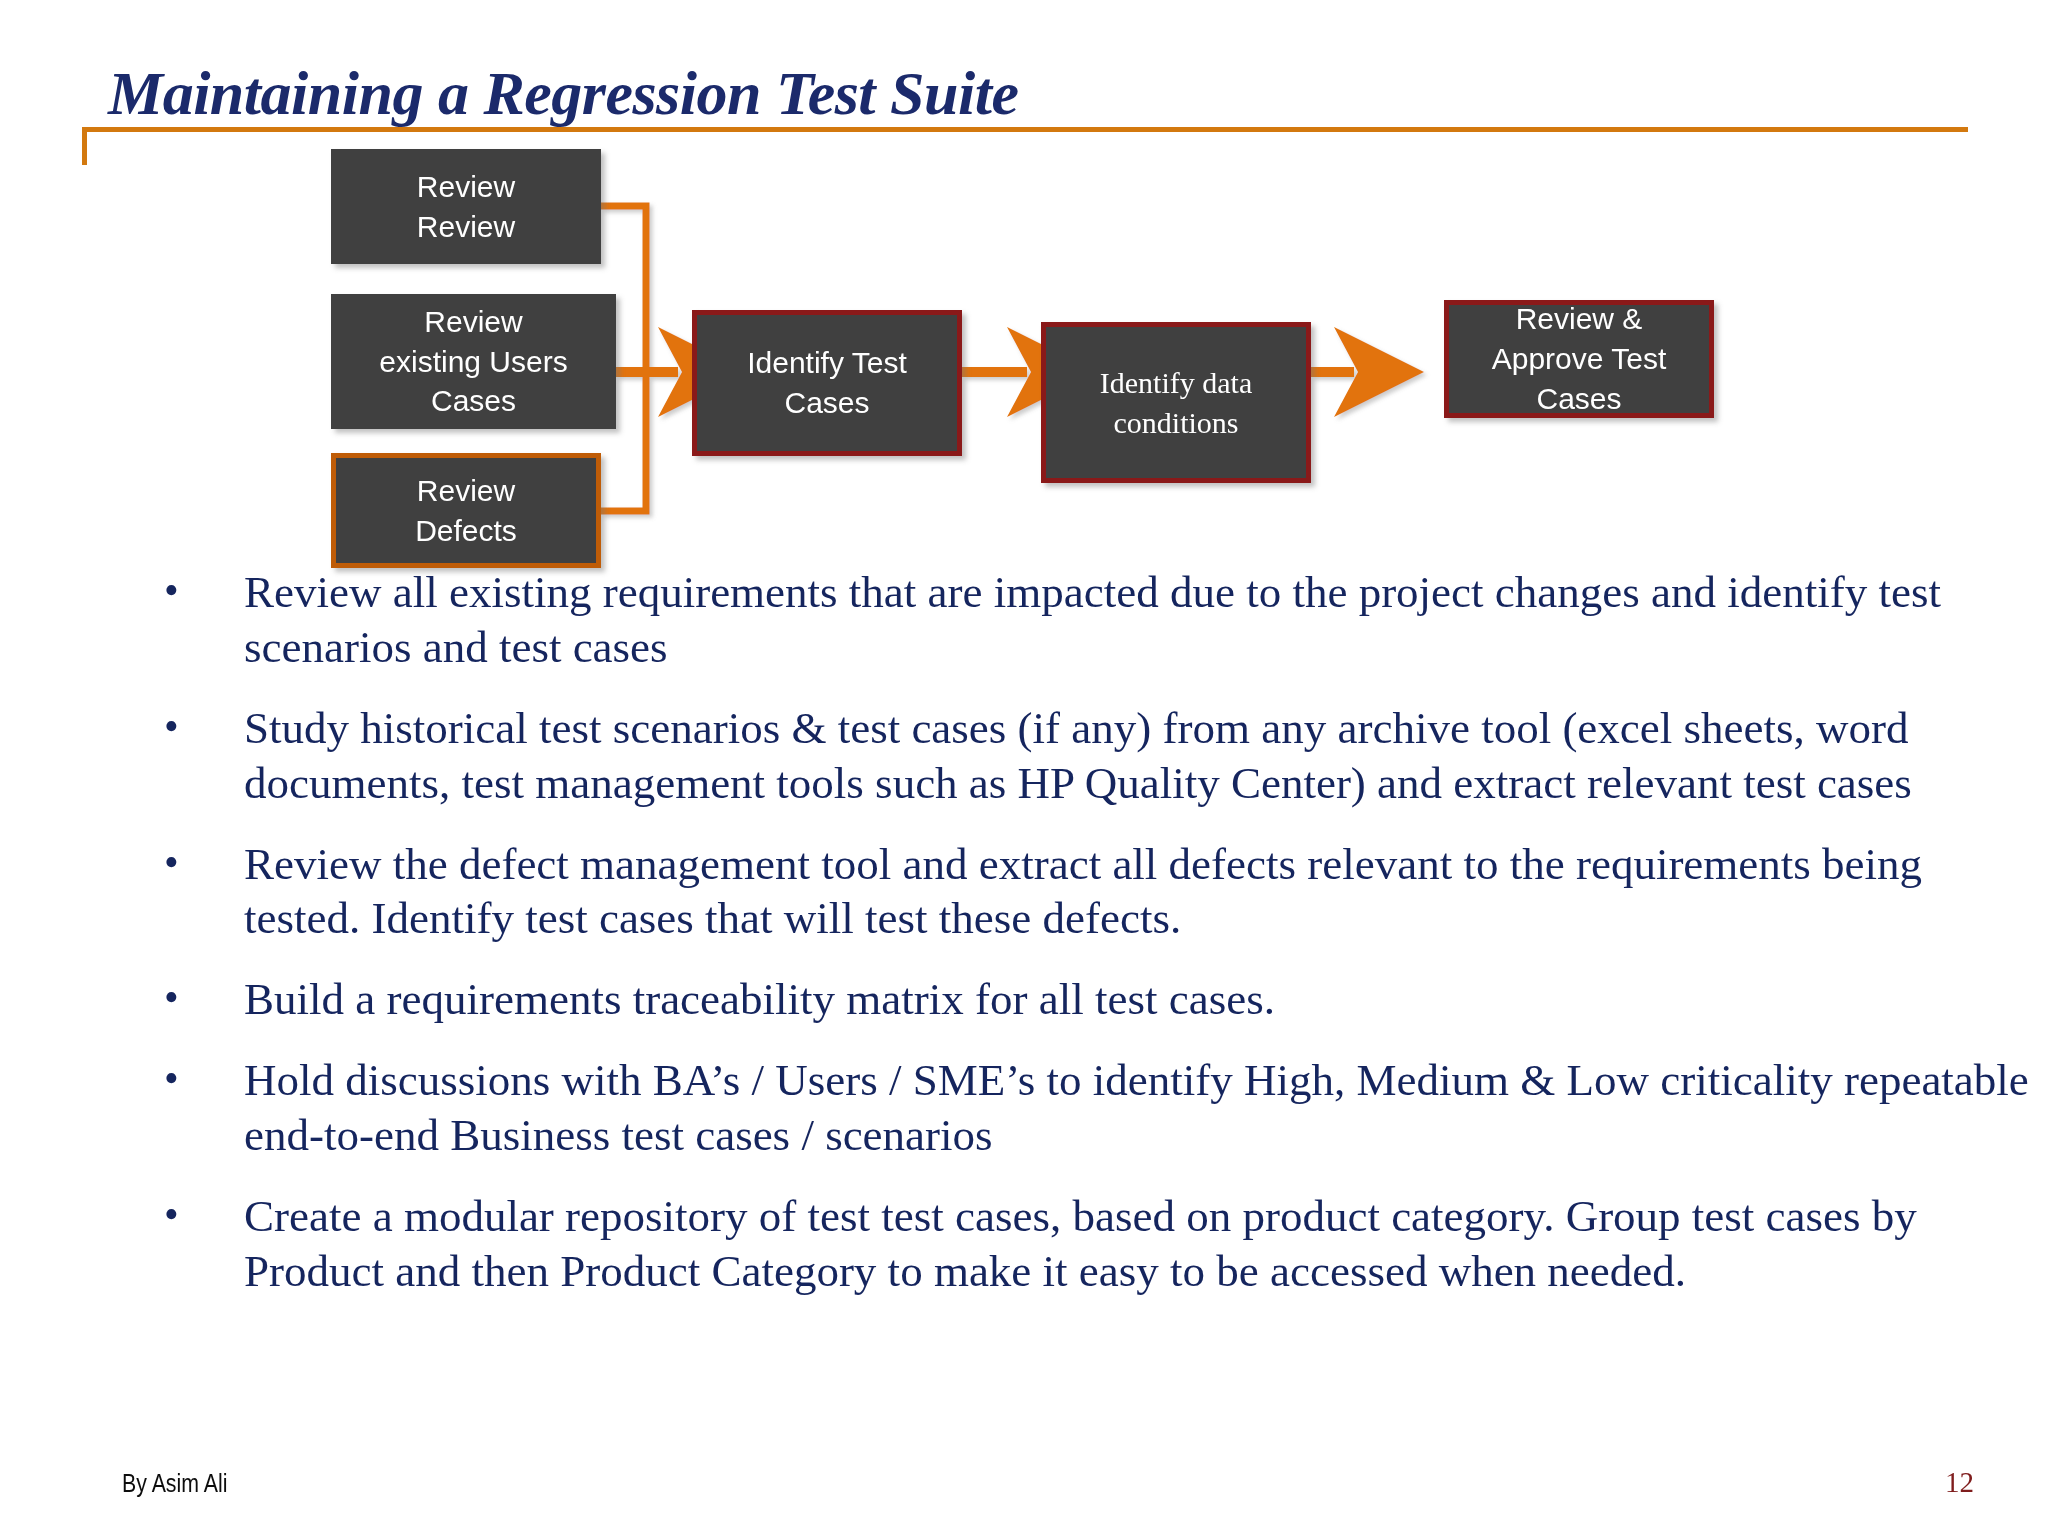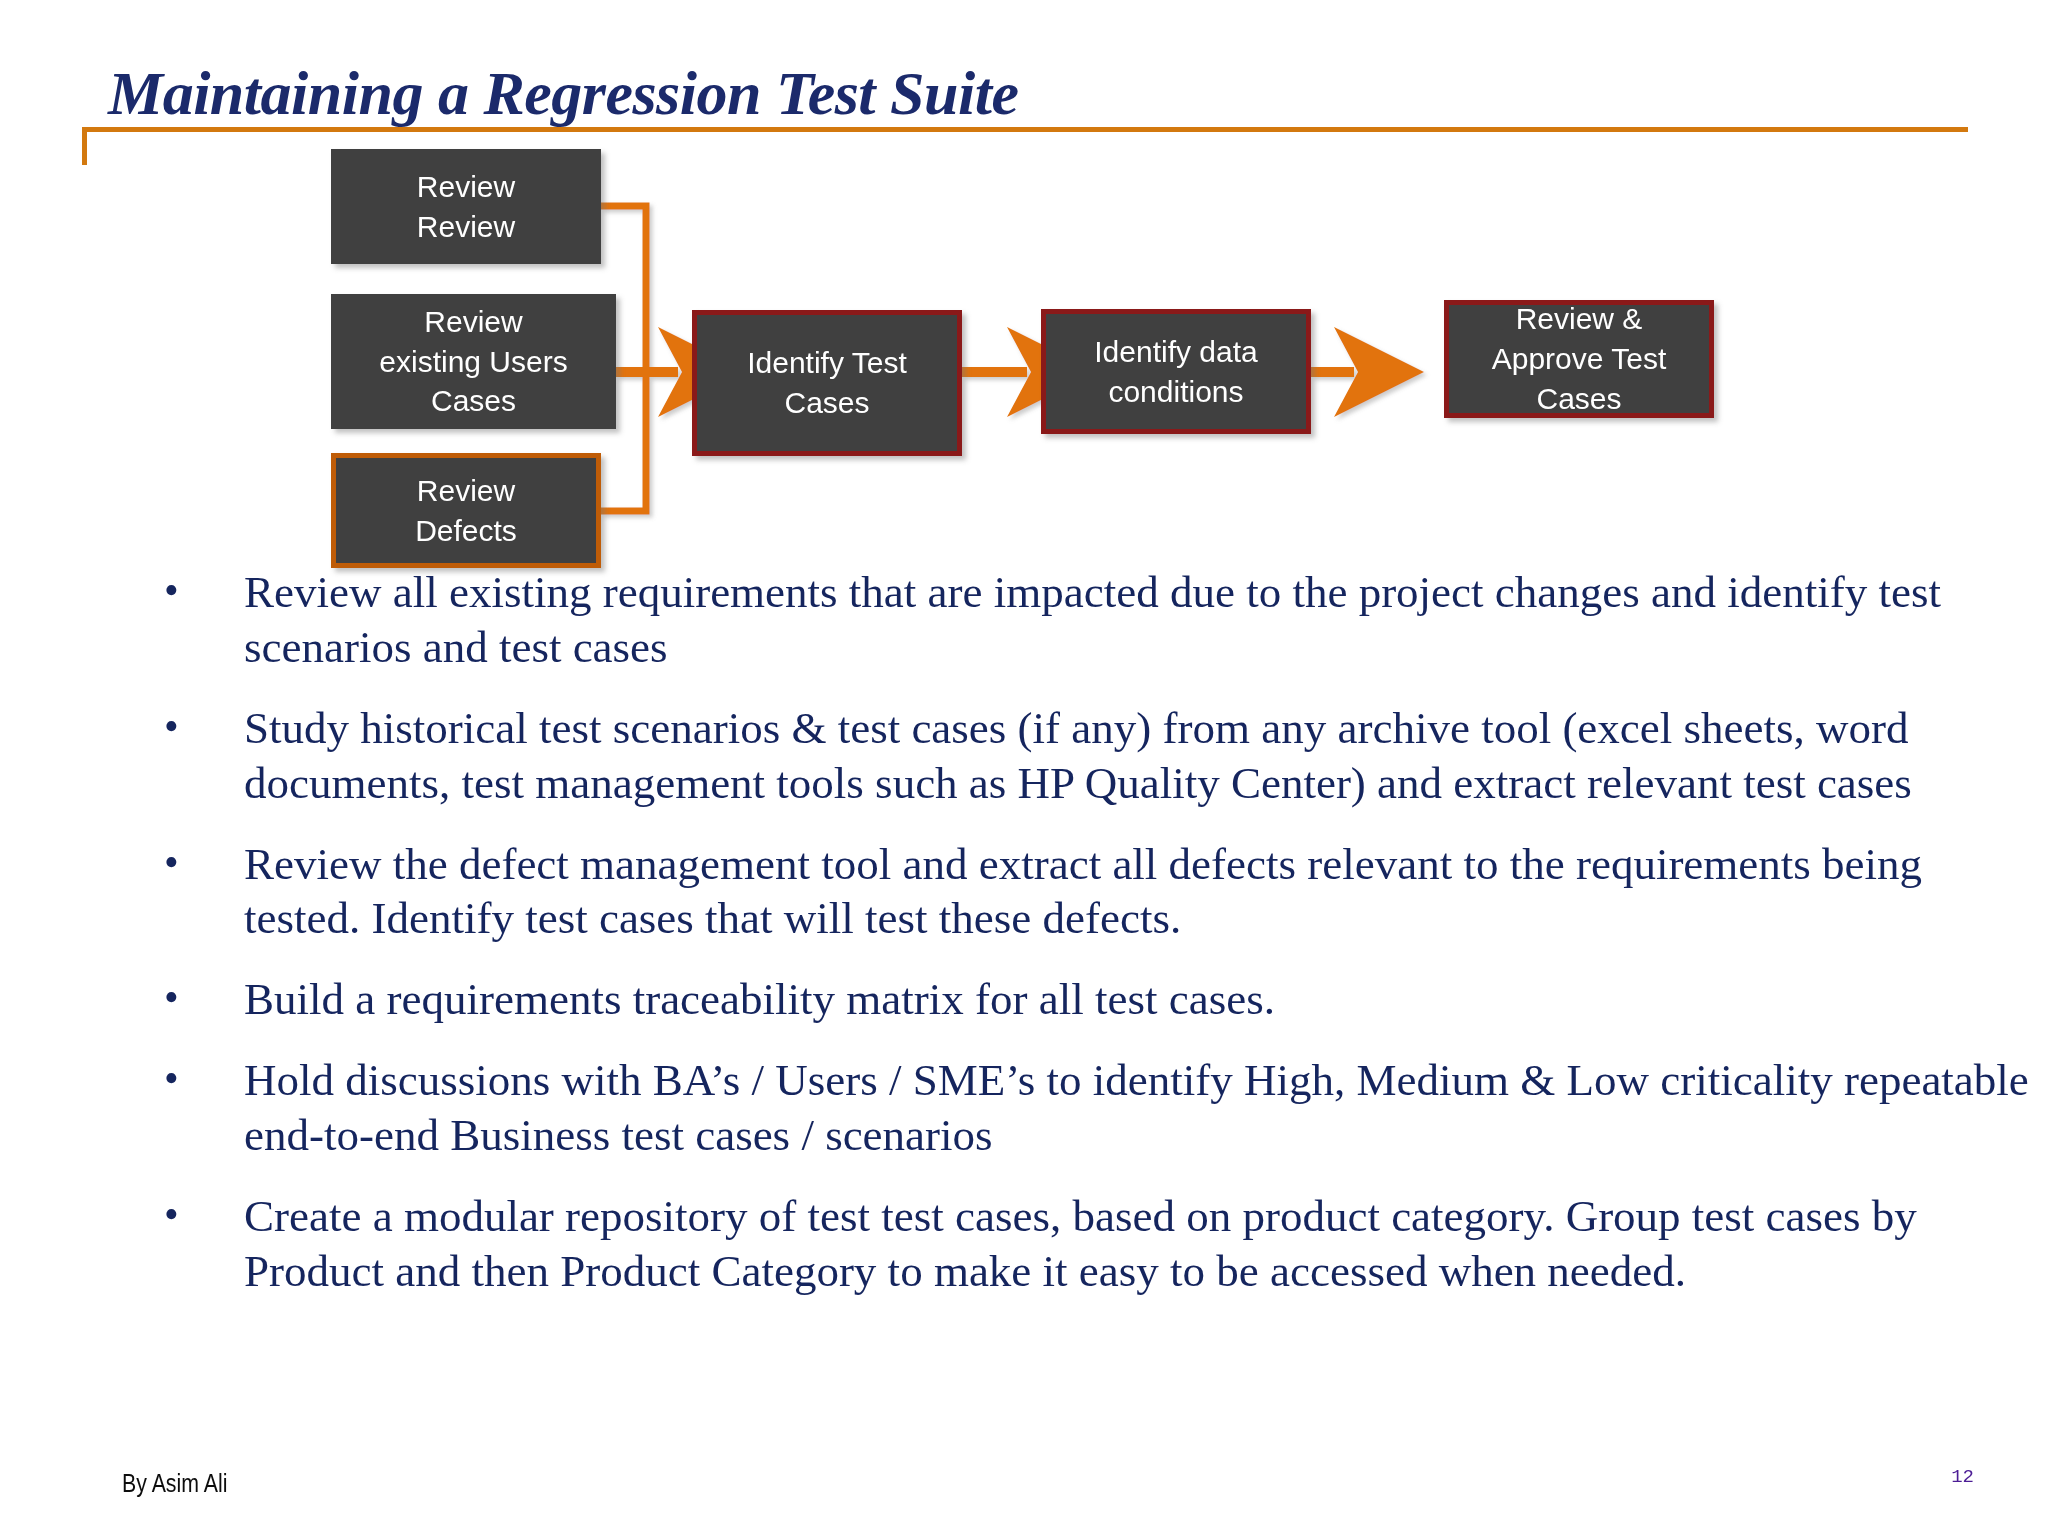--- a/index.html
+++ b/index.html
@@ -69,21 +69,21 @@
   }
   .node.plain { border: none; }
   .node.dark-border { border: 5px solid #8a1919; }
   .node.orange-border { border: 5px solid #bf5c07; }
 
   
   #node-review-changes      { left: 331px; top: 19px;  width: 270px; height: 115px; }
   #node-review-existing     { left: 331px; top: 164px; width: 285px; height: 135px; }
   #node-review-defects      { left: 331px; top: 323px; width: 270px; height: 115px; }
   #node-identify-test       { left: 692px; top: 180px; width: 270px; height: 146px; }
-  #node-identify-data       { left: 1041px; top: 179px; width: 270px; height: 125px; }
+  #node-identify-data       { left: 1041px; top: 192px; width: 270px; height: 161px; font-family: Liberation Serif, serif; }
   #node-review-approve      { left: 1444px; top: 170px; width: 270px; height: 118px; }
 
   .conn-svg {
     position: absolute;
     left: 0; top: 0;
     width: 2048px; height: 440px;
     overflow: visible;
   }
 
   
@@ -126,23 +126,23 @@
     font-family: "Liberation Sans", sans-serif;
     font-size: 26px;
     color: #0d0d0d;
     transform: scaleX(0.82);
     transform-origin: left center;
   }
   .footer-page {
     position: absolute;
     right: 74px;
     top: 1466px;
-    font-family: Liberation Mono, monospace;
-    font-size: 19px;
-    color: #4c1d95;
+    font-family: Liberation Serif, serif;
+    font-size: 29px;
+    color: #7f1d1d;
   }
 </style>
 </head>
 <body>
 
 <div class="slide-title">Maintaining a Regression Test Suite</div>
 <div class="title-rule"></div>
 <div class="title-tick"></div>
 
 <div class="diagram">

